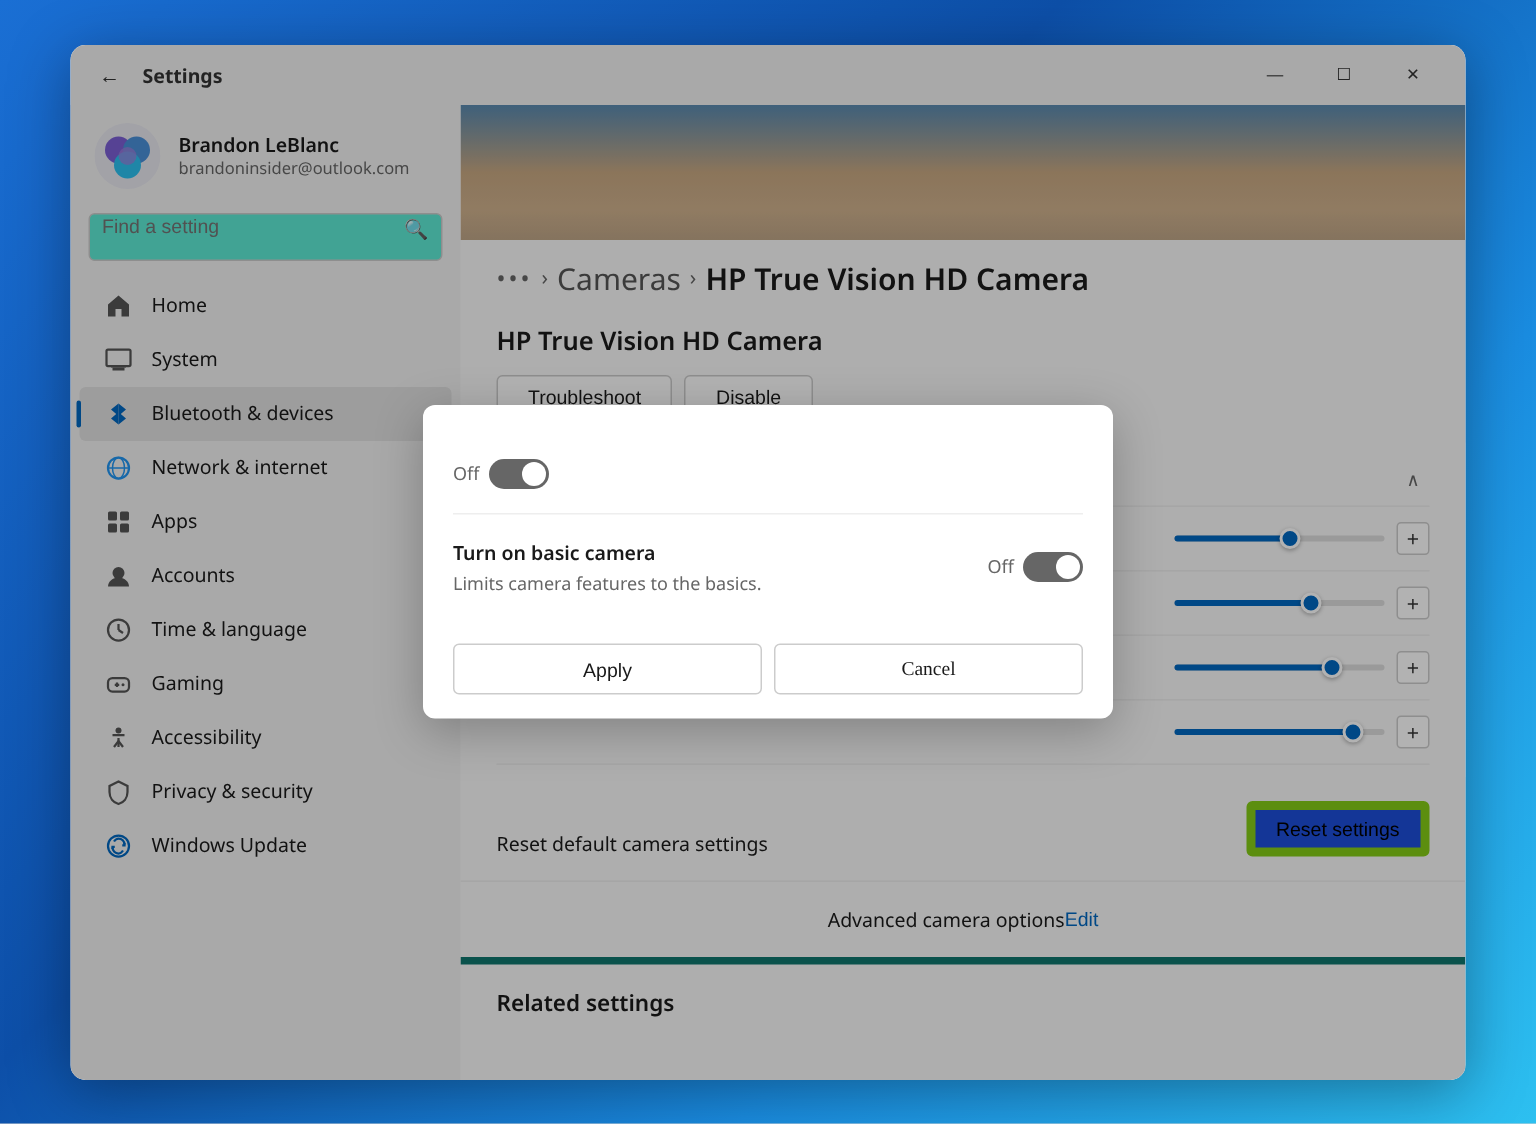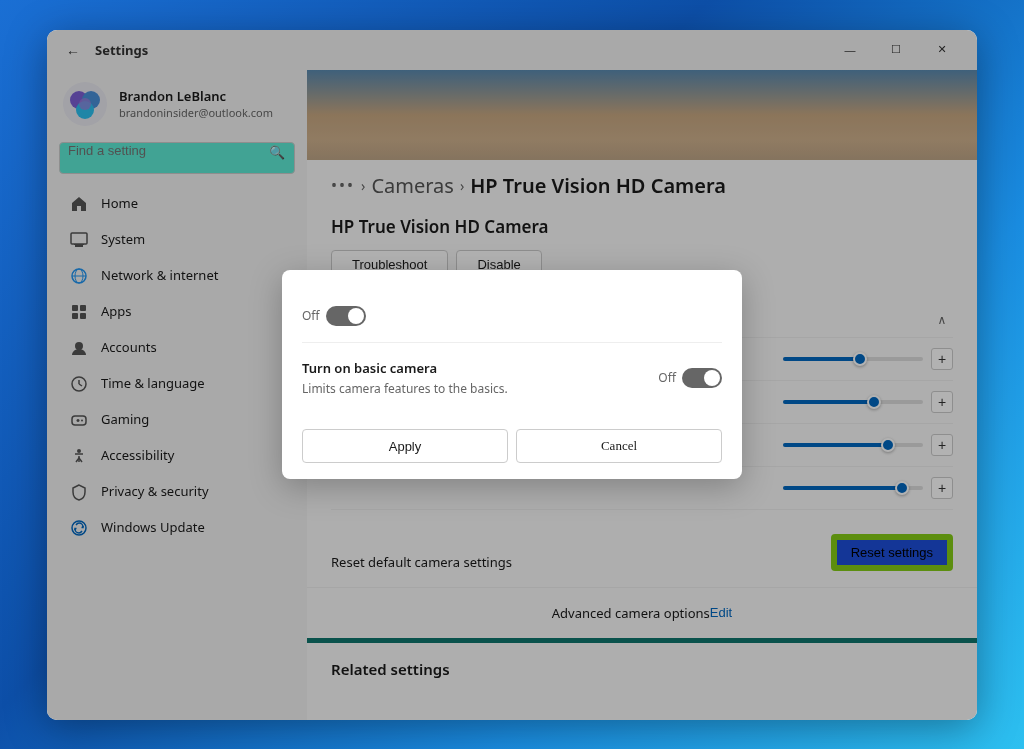--- a/index.html
+++ b/index.html
@@ -503,20 +503,29 @@
         <div class="nav-item">
           <span class="nav-icon">
             <svg width="18" height="18" viewBox="0 0 18 18">
                 <rect x="1" y="2" width="16" height="11" rx="1" fill="none" stroke="#555" stroke-width="1.5"></rect>
                 <rect x="5" y="14" width="8" height="2" fill="#555"></rect>
                 <rect x="4" y="13" width="10" height="1" fill="#555"></rect>
               </svg>
           </span>
           <span class="nav-label">System</span>
         </div>
+        <div class="nav-item active-indicator" style="background:rgba(0,0,0,0.07);">
+          <span class="nav-icon">
+            <svg width="18" height="18" viewBox="0 0 18 18">
+                <path d="M9 2v14l5-4-3.5-3L14 6 9 2z" fill="#0067c0"></path>
+                <path d="M9 16V2L4 6l3.5 3L4 12l5 4z" fill="#0067c0"></path>
+              </svg>
+          </span>
+          <span class="nav-label">Bluetooth &amp; devices</span>
+        </div>
         <div class="nav-item">
           <span class="nav-icon">
             <svg width="18" height="18" viewBox="0 0 18 18">
                 <circle cx="9" cy="9" r="7" fill="none" stroke="#2196F3" stroke-width="1.5"></circle>
                 <ellipse cx="9" cy="9" rx="4" ry="7" fill="none" stroke="#2196F3" stroke-width="1"></ellipse>
                 <line x1="2" y1="9" x2="16" y2="9" stroke="#2196F3" stroke-width="1"></line>
               </svg>
           </span>
           <span class="nav-label">Network &amp; internet</span>
         </div>

